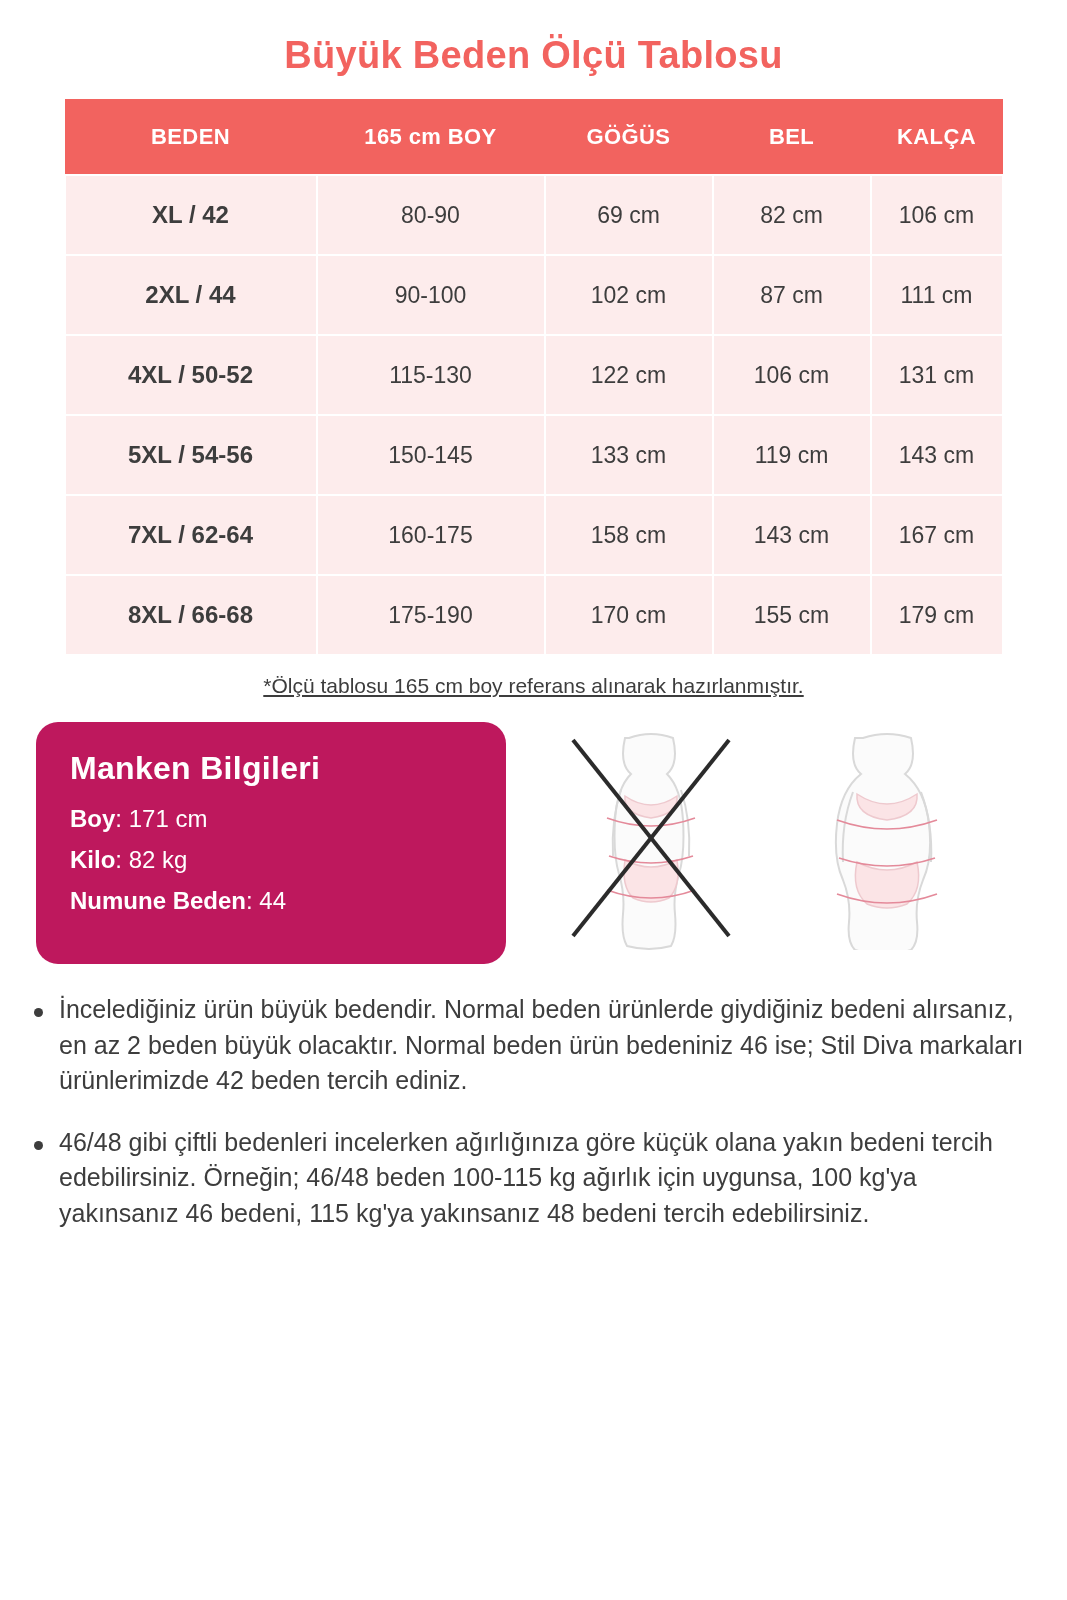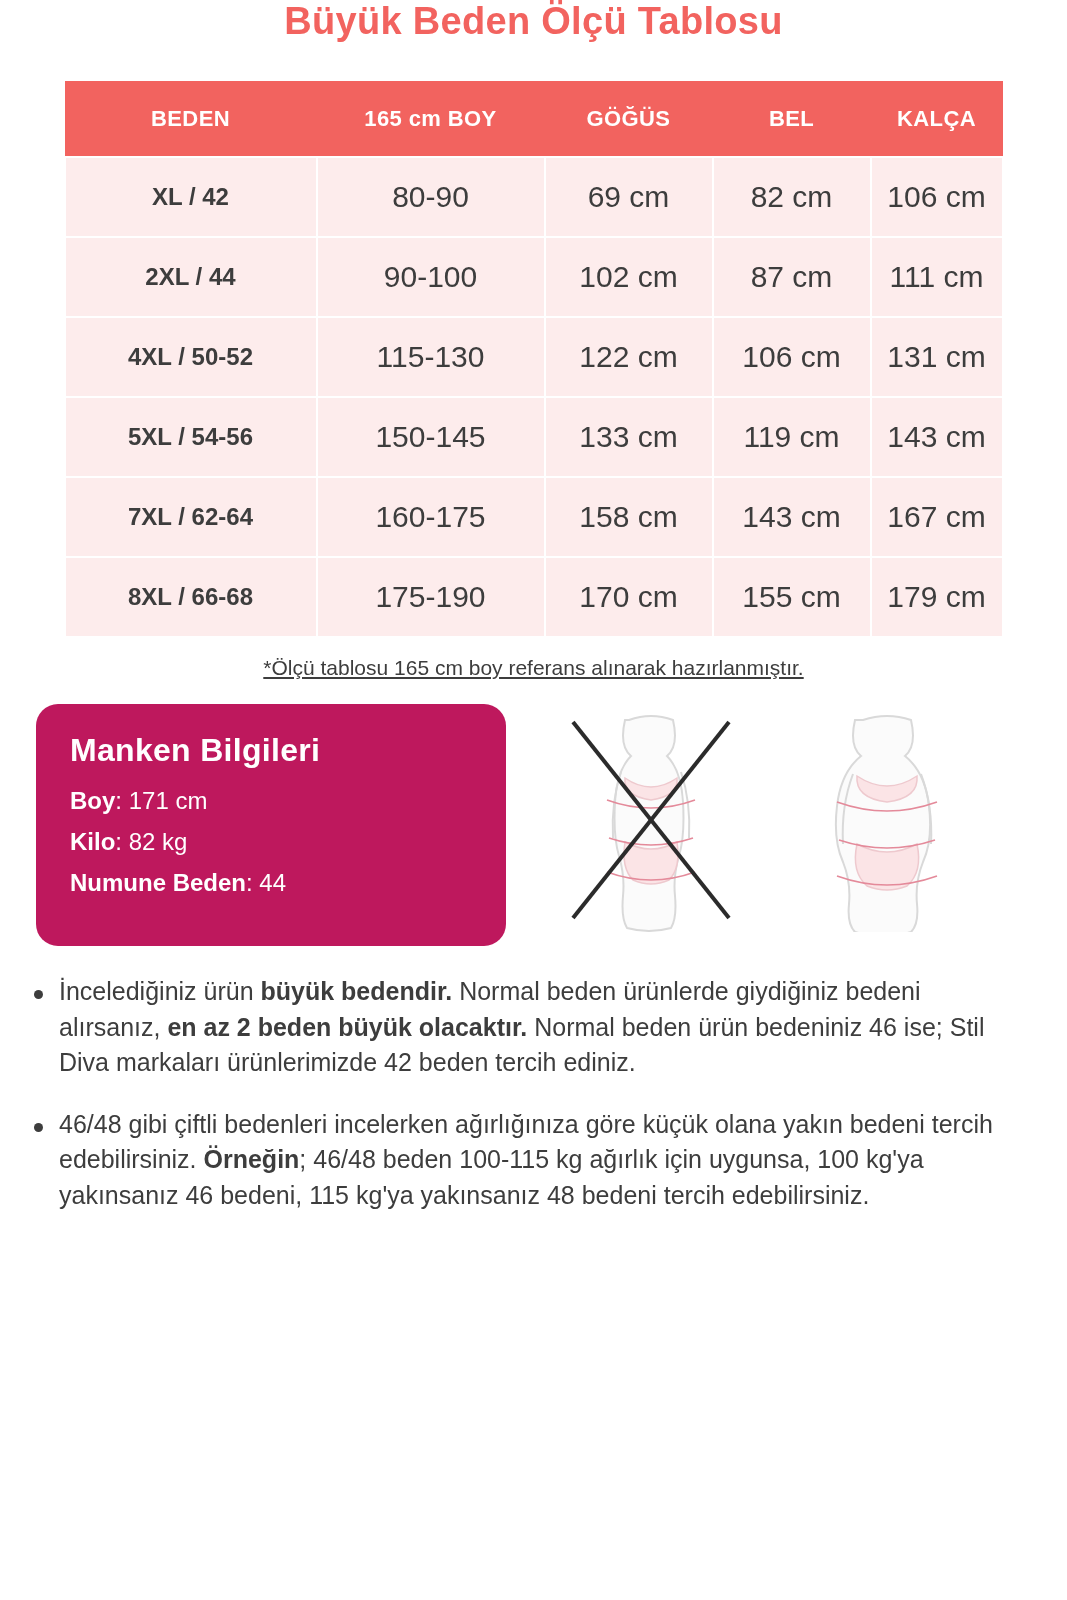--- a/index.html
+++ b/index.html
@@ -17,42 +17,43 @@
     position: relative;
     padding: 0;
     overflow: hidden;
   }
   .title {
     text-align: center;
     color: #f2635f;
     font-size: 38px;
     font-weight: bold;
     letter-spacing: 0.3px;
+    padding-top: 34px;
     padding-bottom: 22px;
   }
   table.size-table {
     width: 938px;
-    margin: 16px auto;
+    margin: 0 auto;
     border-collapse: collapse;
     table-layout: fixed;
   }
   table.size-table th {
     background: #f2635f;
     color: #ffffff;
     font-size: 22px;
     font-weight: bold;
     letter-spacing: 0.4px;
     height: 76px;
     text-align: center;
     border: none;
   }
   table.size-table td {
     background: #fdecec;
     color: #3d3d3d;
-    font-size: 30px;
+    font-size: 23px;
     height: 80px;
     text-align: center;
     border: 2px solid #ffffff;
     font-weight: normal;
   }
   table.size-table td.size-col {
     font-weight: bold;
     font-size: 24px;
   }
   col.c1 { width: 252px; }
@@ -119,21 +120,21 @@
     background: #3d3d3d;
     margin-top: 16px;
     margin-right: 16px;
     flex-shrink: 0;
   }
   .btext {
     font-size: 25px;
     line-height: 1.42;
     color: #3d3d3d;
   }
-  .btext b { font-weight: bold; }
+  .btext b { font-weight: normal; }
 </style>
 </head>
 <body>
 
 <div class="page">
 
   <div class="title">Büyük Beden Ölçü Tablosu</div>
 
   <table class="size-table">
     <colgroup>

